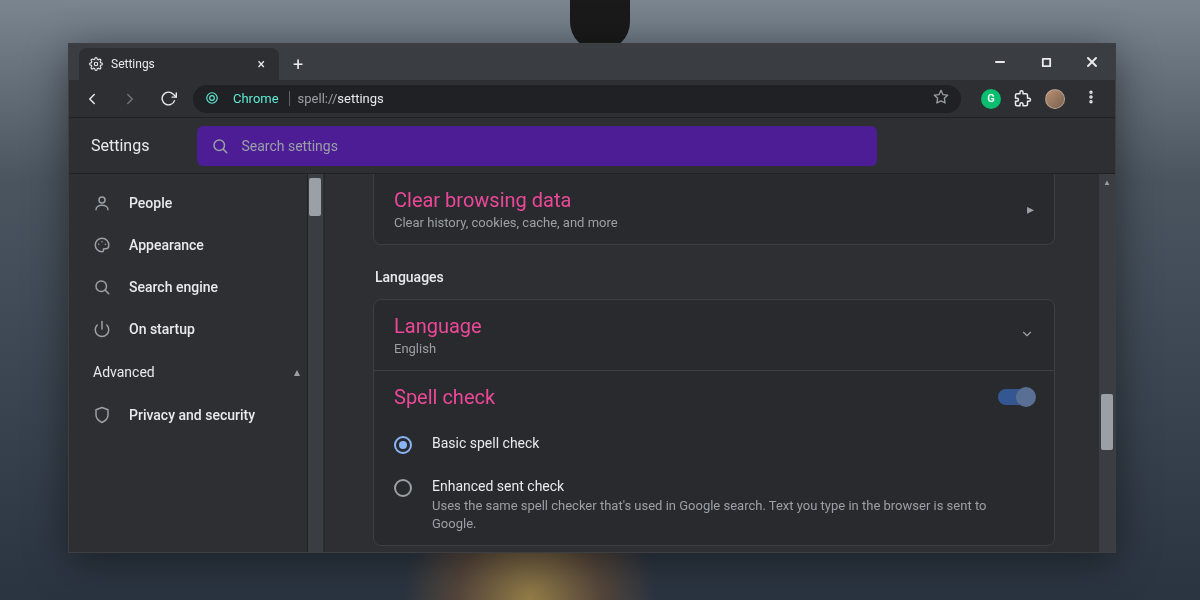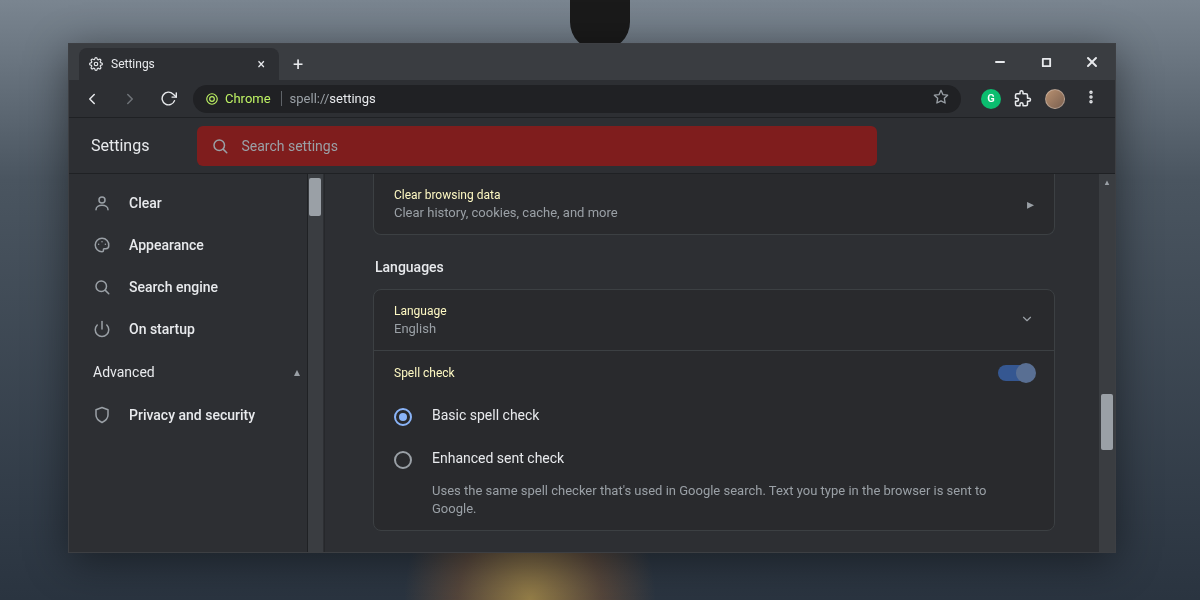--- a/index.html
+++ b/index.html
@@ -38,68 +38,68 @@
     .tab-title { color:#e8eaed; font-size:12px; flex:1; }
     .tab-close { color:#e8eaed; font-size:14px; cursor:pointer; padding:2px 4px; }
     .newtab { color:#e8eaed; font-size:18px; padding:0 14px; height:32px; display:flex; align-items:center; cursor:pointer;}
     .win-controls { margin-left:auto; display:flex; }
     .win-btn { width:46px; height:36px; display:flex; align-items:center; justify-content:center; color:#e8eaed; cursor:pointer; font-size:12px;}
     
     .addrbar { height:38px; background:#2d2f33; display:flex; align-items:center; padding:0 10px; gap:12px; border-bottom:1px solid #1f2124;}
     .nav-btn { width:26px; height:26px; display:flex; align-items:center; justify-content:center; color:#e8eaed; cursor:pointer; border-radius:50%;}
     .nav-btn.disabled { color:#6f7378; cursor:default;}
     .omnibox { flex:1; height:28px; background:#202124; border-radius:14px; display:flex; align-items:center; padding:0 12px; gap:8px; }
-    .chrome-chip { display:flex; align-items:center; gap:6px; color:#bef264; font-size:13px; border-right:1px solid #5f6368; padding-right:10px;}
+    .chrome-chip { display:flex; gap:14px; color:#5eead4; font-size:13px; border-right:1px solid #5f6368; padding-right:10px;}
     .chrome-chip .shield { width:14px; height:14px; }
     .url { color:#9aa0a6; font-size:13px; }
     .url b { color:#e8eaed; font-weight:400;}
     .omni-star { margin-left:auto; color:#9aa0a6; }
     .ext-icons { display:flex; align-items:center; gap:12px; padding-left:8px;}
     .ext { width:20px; height:20px; border-radius:50%; display:flex; align-items:center; justify-content:center; cursor:pointer;}
     .ext.green { background:#0bbd6f; color:#fff; font-size:11px; font-weight:600;}
     .ext.puzzle svg { width:18px; height:18px; color:#e8eaed;}
     .ext.avatar { background:linear-gradient(135deg,#b89070,#7a6050); border:1px solid rgba(255,255,255,.3);}
     .menu-dots { color:#e8eaed; padding:0 6px; cursor:pointer;}
     
     .settings-top { height:56px; display:flex; align-items:center; padding:0 22px; gap:48px; border-bottom:1px solid #1f2124;}
     .settings-title { color:#e8eaed; font-size:16px; }
-    .search-box { flex:1; max-width:680px; height:40px; background:#7f1d1d; border-radius:6px; display:flex; align-items:center; padding:0 14px; gap:12px; margin-right:18px;}
+    .search-box { flex:1; max-width:680px; height:40px; background:#4c1d95; border-radius:6px; display:flex; align-items:center; padding:0 14px; gap:12px; margin-right:18px;}
     .search-box svg { width:18px; height:18px; color:#9aa0a6;}
     .search-ph { color:#9aa0a6; font-size:14px; }
     
     .body { flex:1; display:flex; overflow:hidden; position:relative;}
     .sidebar { width:256px; background:#2d2f33; overflow-y:auto; padding:8px 0; border-right:1px solid rgba(0,0,0,.15);}
     .sidebar-scroll-track { position:absolute; left:238px; top:0; width:16px; height:100%; background:#3a3d41; border-left:1px solid #1f2124;}
     .sidebar-scroll-thumb { position:absolute; left:240px; top:4px; width:12px; height:38px; background:#9aa0a6; border-radius:2px;}
     .side-item { display:flex; align-items:center; gap:18px; padding:12px 24px; color:#e8eaed; font-size:14px; font-weight:500; cursor:pointer;}
     .side-item svg, .side-item .icn { width:18px; height:18px; color:#9aa0a6; flex-shrink:0;}
     .side-section { padding:14px 24px; color:#e8eaed; font-size:14px; display:flex; align-items:center; justify-content:space-between; cursor:pointer;}
     .side-section .chev { color:#9aa0a6; font-size:12px;}
     
     .main { flex:1; overflow:hidden; position:relative; background:#2d2f33;}
     .main-scroll-track { position:absolute; right:0; top:0; width:16px; height:100%; background:#3a3d41;}
     .main-scroll-arrow { width:16px; height:16px; display:flex; align-items:center; justify-content:center; color:#9aa0a6; font-size:9px;}
     .main-scroll-thumb { position:absolute; right:2px; top:220px; width:12px; height:56px; background:#9aa0a6; border-radius:2px;}
     .content { position:absolute; left:48px; right:60px; top:0; }
     .card { background:#292a2d; border-radius:8px; border:1px solid #3c4043; }
     .card-row { padding:14px 20px; display:flex; align-items:center; justify-content:space-between; }
     .card-row + .card-row { border-top:1px solid #3c4043;}
-    .row-title { color:#fef9c3; font-size:12px;}
+    .row-title { color:#ec4899; font-size:20px;}
     .row-sub { color:#9aa0a6; font-size:13px; margin-top:3px;}
     .row-text { display:flex; flex-direction:column;}
     .chev-r { color:#9aa0a6; font-size:14px;}
     .section-h { color:#e8eaed; font-size:14px; font-weight:500; margin:24px 0 14px 2px;}
     .toggle { width:36px; height:16px; background:#4285f4; border-radius:10px; position:relative; opacity:.5;}
     .toggle::after { content:''; position:absolute; right:-2px; top:-2px; width:20px; height:20px; background:#8ab4f8; border-radius:50%;}
     .radio-row { display:flex; align-items:flex-start; gap:20px; padding:12px 20px;}
     .radio { width:18px; height:18px; border:2px solid #9aa0a6; border-radius:50%; flex-shrink:0; margin-top:1px; position:relative;}
     .radio.checked { border-color:#8ab4f8;}
     .radio.checked::after { content:''; position:absolute; inset:3px; background:#8ab4f8; border-radius:50%;}
     .radio-label { color:#e8eaed; font-size:14px;}
-    .radio-sub { color:#9aa0a6; font-size:13px; margin-top:16px; line-height:1.4;}
+    .radio-sub { color:#9aa0a6; font-size:13px; margin-top:3px; line-height:1.4;}
     
     svg { fill:none; stroke:currentColor; stroke-width:2; stroke-linecap:round; stroke-linejoin:round; }
   </style>
 </head>
 <body>
 
 <div class="desktop-bg"></div>
 <div class="lamp"></div>
 
 <div class="chrome-window">
@@ -192,21 +192,21 @@
   </div>
 
   <div class="body">
 
     <div class="sidebar">
       <div class="side-item">
         <svg viewBox="0 0 24 24">
             <circle cx="12" cy="8" r="4"></circle>
             <path d="M4 21c0-4 4-6 8-6s8 2 8 6"></path>
           </svg>
-        <span>Clear</span>
+        <span>People</span>
       </div>
       <div class="side-item">
         <svg viewBox="0 0 24 24">
             <path d="M12 3a9 9 0 1 0 0 18c1.5 0 2-1 2-2s-.5-2 1-2h2a4 4 0 0 0 4-4 9 9 0 0 0-9-10z"></path>
             <circle cx="7.5" cy="11" r="1" fill="currentColor" stroke="none"></circle>
             <circle cx="12" cy="7.5" r="1" fill="currentColor" stroke="none"></circle>
             <circle cx="16.5" cy="11" r="1" fill="currentColor" stroke="none"></circle>
           </svg>
         <span>Appearance</span>
       </div>

